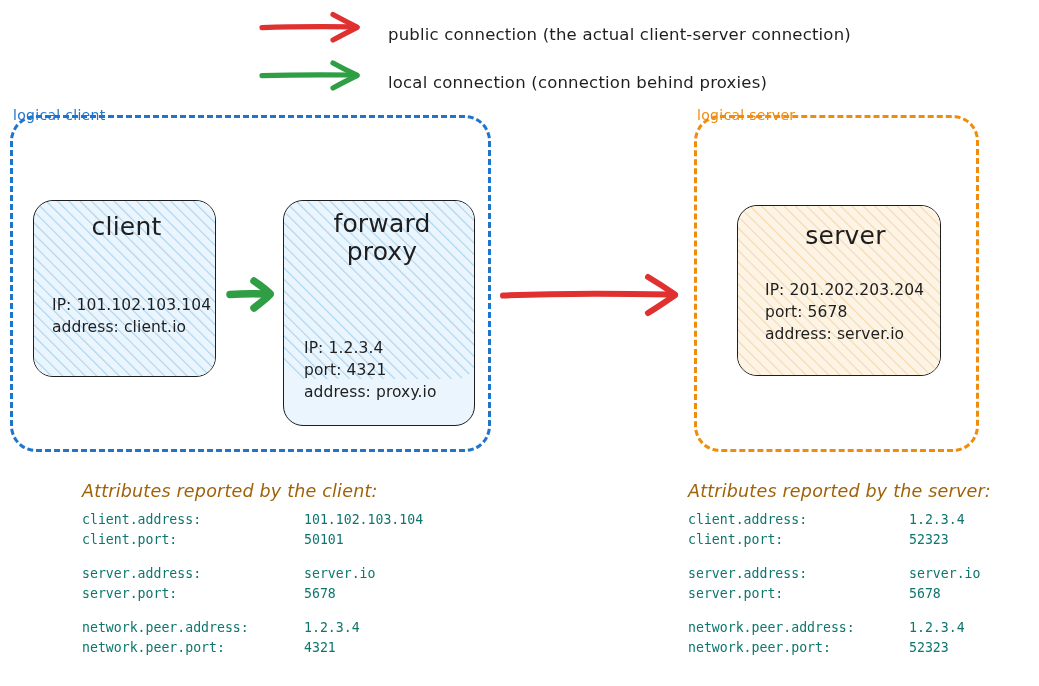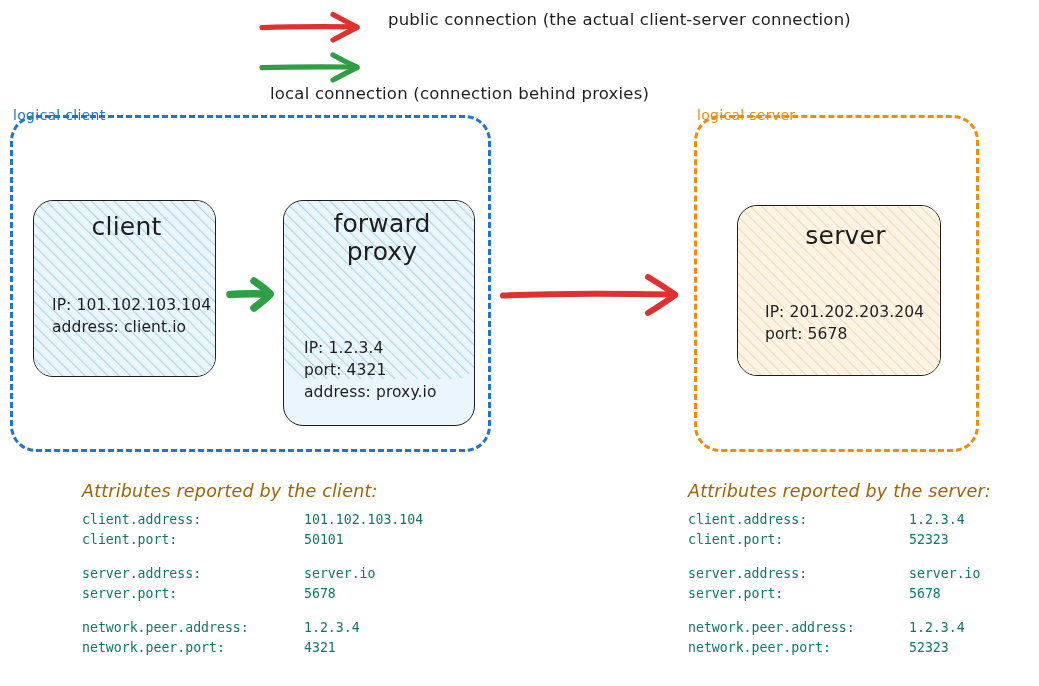--- a/index.html
+++ b/index.html
@@ -19,21 +19,21 @@
     position: absolute;
     inset: 0;
     width: 1039px;
     height: 686px;
   }
 
   
   .legend-row {
     position: absolute;
     display: flex;
-    align-items: flex-start;
+    align-items: flex-end;
   }
   .legend-arrow {
     width: 118px;
     height: 34px;
     flex: 0 0 auto;
   }
   .legend-label {
     font-family: "DejaVu Sans", sans-serif;
     font-size: 16.5px;
     letter-spacing: 0.2px;
@@ -182,21 +182,21 @@
 
   <div class="legend-row" style="left:258px; top:10px;">
     <svg class="legend-arrow" viewBox="0 0 118 34">
       <path d="M4 17.6 C 30 16.6, 62 16.4, 96 16.8" stroke="#e03131" stroke-width="5.2" fill="none" stroke-linecap="round"></path>
       <path d="M75 4.5 C 84 9.5, 93 14, 99 17" stroke="#e03131" stroke-width="5.2" fill="none" stroke-linecap="round"></path>
       <path d="M75 30 C 84 25, 93 20.5, 99 17.4" stroke="#e03131" stroke-width="5.2" fill="none" stroke-linecap="round"></path>
     </svg>
     <span class="legend-label">public connection (the actual client-server connection)</span>
   </div>
 
-  <div class="legend-row" style="left:258px; top:50px;flex-direction:column;">
+  <div class="legend-row" style="left:258px; top:58px;">
     <svg class="legend-arrow" viewBox="0 0 118 34">
       <path d="M4 17.6 C 30 16.8, 62 16.6, 96 17" stroke="#2f9e44" stroke-width="5.2" fill="none" stroke-linecap="round"></path>
       <path d="M75 5 C 84 10, 93 14.4, 99 17.2" stroke="#2f9e44" stroke-width="5.2" fill="none" stroke-linecap="round"></path>
       <path d="M75 30 C 84 25, 93 20.6, 99 17.6" stroke="#2f9e44" stroke-width="5.2" fill="none" stroke-linecap="round"></path>
     </svg>
     <span class="legend-label">local connection (connection behind proxies)</span>
   </div>
 
   <div class="group group-client" style="left:10px; top:115px; width:481px; height:337px;">
     <span class="group-label">logical client</span>
@@ -250,20 +250,21 @@
 
   <div class="node node-server">
     <svg class="hatch" width="204" height="171">
       <rect x="0" y="0" width="204" height="171" rx="20" fill="url(#hatch-orange)"></rect>
     </svg>
     <div class="node-inner">
       <div class="node-title">server</div>
       <div class="node-lines">
         <div>IP: 201.202.203.204</div>
         <div>port: 5678</div>
+        <div>address: server.io</div>
       </div>
     </div>
   </div>
 
   <div class="attr-block attr-left">
     <div class="attr-heading">Attributes reported by the client:</div>
     <table class="attr-table">
       <tbody>
         <tr>
           <td class="attr-key">client.address:</td>

